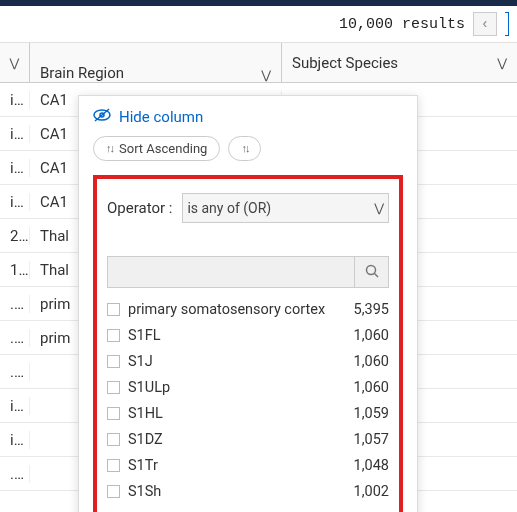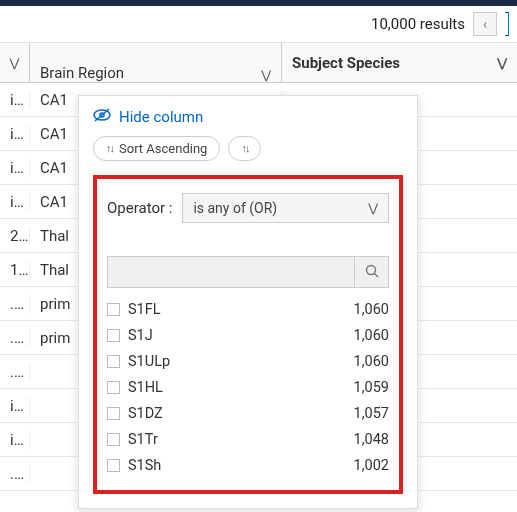--- a/index.html
+++ b/index.html
@@ -18,20 +18,21 @@
     background: #1a2b4a;
   }
   .results-bar {
     display: flex;
     justify-content: flex-end;
     align-items: center;
     padding: 6px 8px;
     background: #fff;
     border-bottom: 1px solid #e0e0e0;
     gap: 8px;
+    font-family: Liberation Mono, monospace;
   }
   .results-text {
     font-size: 15px;
     color: #222;
   }
   .pager-btn {
     width: 24px;
     height: 24px;
     border: 1px solid #ccc;
     background: #f5f5f5;
@@ -56,21 +57,21 @@
     display: flex;
     align-items: center;
     justify-content: space-between;
     padding: 0 10px;
     border-right: 1px solid #ccc;
     font-size: 15px;
     color: #333;
   }
   .header-cell.narrow { width: 30px; justify-content: center; }
   .header-cell.c1 { width: 252px; align-items: flex-end; }
-  .header-cell.c2 { flex: 1; border-right: none; font-weight: bold; }
+  .header-cell.c2 { flex: 1; border-right: none; }
   .chev { color: #555; font-size: 12px; }
   .body-row {
     display: flex;
     height: 34px;
     border-bottom: 1px solid #e8e8e8;
     align-items: center;
   }
   .body-cell {
     padding: 0 10px;
     border-right: 1px solid #eee;
@@ -140,21 +141,21 @@
   }
   .op-label { font-size: 15px; color: #333; }
   .op-select {
     flex: 1;
     height: 30px;
     border: 1px solid #ccc;
     background: #f5f5f5;
     display: flex;
     align-items: center;
     justify-content: space-between;
-    padding: 0 10px;
+    padding: 0 4px;
     font-size: 14px;
     color: #444;
     cursor: pointer;
   }
   .search-row {
     display: flex;
     height: 32px;
     border: 1px solid #ccc;
     background: #f0f0f0;
     margin-bottom: 8px;
@@ -315,20 +316,25 @@
           <svg width="14" height="14" viewBox="0 0 14 14">
               <circle cx="6" cy="6" r="4.5" fill="none" stroke="#777" stroke-width="1.5"></circle>
               <line x1="9.5" y1="9.5" x2="13" y2="13" stroke="#777" stroke-width="1.5"></line>
             </svg>
         </span>
       </div>
     </div>
     <div id="opts">
         <div class="opt-row">
           <span class="cb"></span>
+          <span class="name">primary somatosensory cortex</span>
+          <span class="cnt">5,395</span>
+        </div>
+        <div class="opt-row">
+          <span class="cb"></span>
           <span class="name">S1FL</span>
           <span class="cnt">1,060</span>
         </div>
         <div class="opt-row">
           <span class="cb"></span>
           <span class="name">S1J</span>
           <span class="cnt">1,060</span>
         </div>
         <div class="opt-row">
           <span class="cb"></span>

